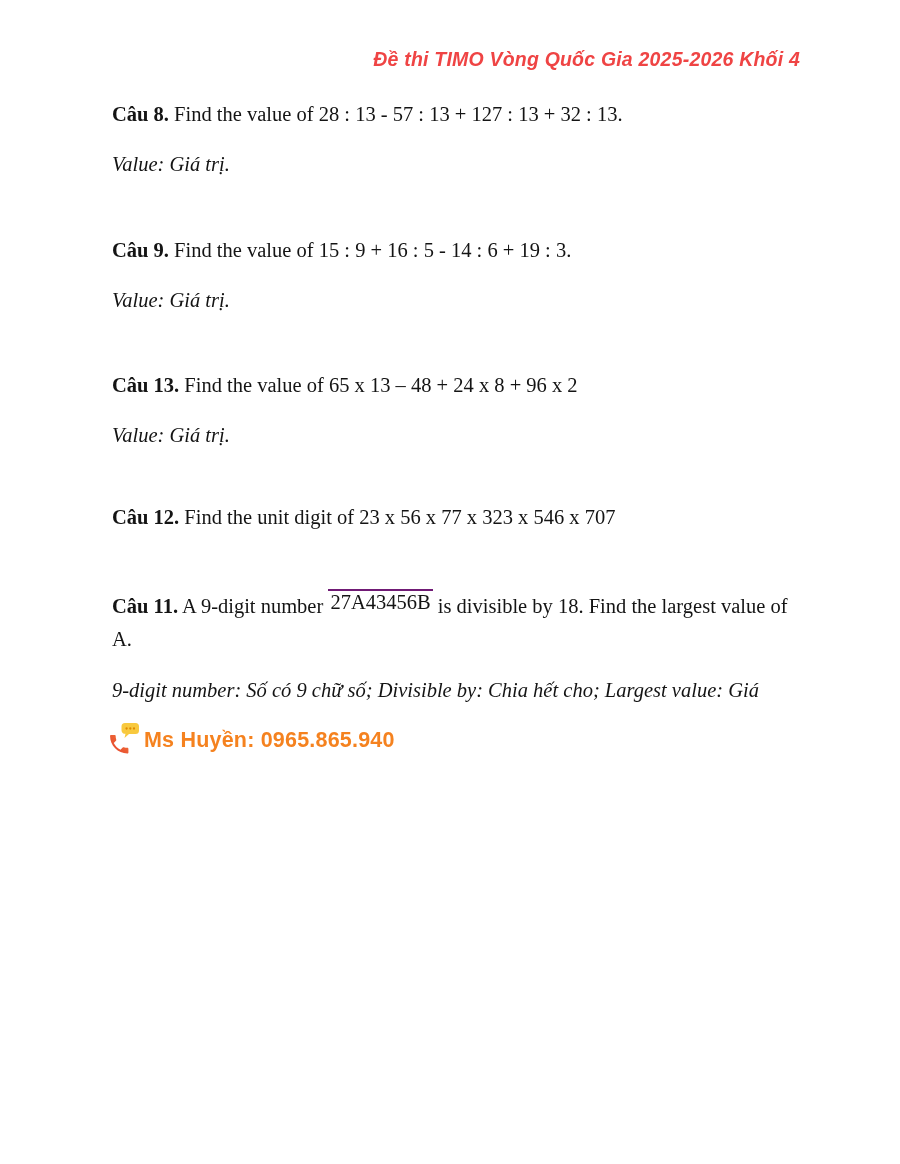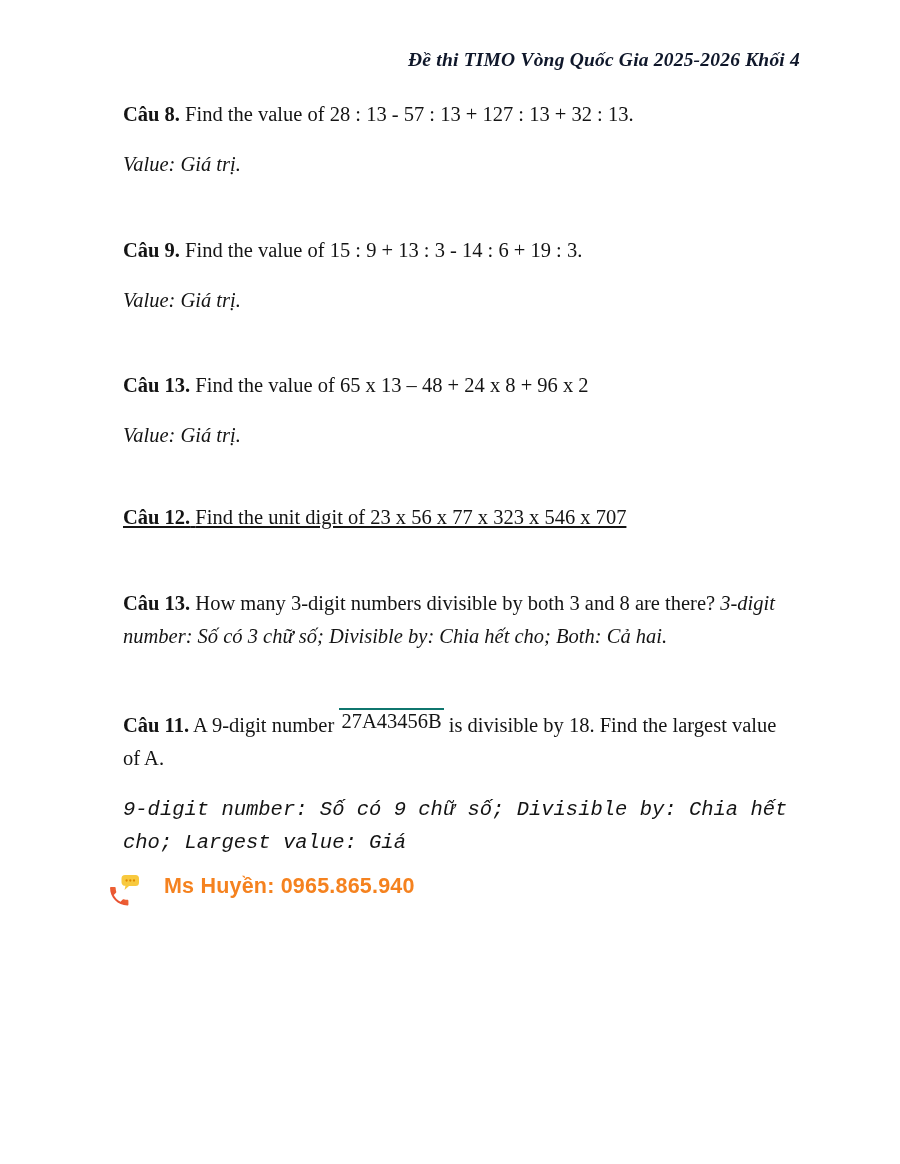--- a/index.html
+++ b/index.html
@@ -13,62 +13,62 @@
     font-size: 20.5px;
     color: #141414;
     overflow: hidden;
     box-sizing: border-box;
   }
   .doc-header {
     padding: 48px 100px 0 112px;
     text-align: right;
   }
   .doc-header .title {
-    font-family: Liberation Serif, serif;
+    font-family: Liberation Sans, sans-serif;
     font-weight: bold;
     font-style: italic;
     font-size: 19.5px;
     letter-spacing: 0.2px;
-    color: #0f172a;
+    color: #ef4444;
   }
   .content {
     padding: 0 100px 0 112px;
   }
   .content p {
-    margin: 11px;
+    margin: 0;
     line-height: 33px;
   }
   .q-label { font-weight: bold; }
   .gloss, .gloss-inline { font-style: italic; }
   
   .p-q8  { margin-top: 27px !important; }
   .p-g8  { margin-top: 17px !important; }
   .p-q9  { margin-top: 53px !important; }
   .p-g9  { margin-top: 17px !important; }
   .p-q10 { margin-top: 52px !important; }
   .p-g10 { margin-top: 17px !important; }
   .p-q11 { margin-top: 52px !important; }
   .p-g11 { margin-top: 14px !important; }
-  .p-q12 { margin-top: 49px !important; text-decoration: underline; }
+  .p-q12 { margin-top: 49px !important; }
   .p-g12 { margin-top: 16px !important; }
   .p-q13 { margin-top: 53px !important; }
   .p-q14 { margin-top: 56px !important; }
-  .p-g14 { margin-top: 18px !important; font-family: Liberation Mono, monospace; }
+  .p-g14 { margin-top: 18px !important; }
   .eq-overline {
     display: inline-block;
-    border-top: 2px solid #0f766e;
+    border-top: 2px solid #701a75;
     line-height: 22px;
     padding: 0 2px;
     position: relative;
     top: -4px;
   }
   .doc-footer {
     display: flex;
-    align-items: flex-start;
-    gap: 20px;
+    align-items: center;
+    gap: 0;
     margin: 15px 0 0 106px;
   }
   .phone-icon { width: 38px; height: 36px; flex: 0 0 auto; }
   .contact {
     font-family: "Liberation Sans", "DejaVu Sans", sans-serif;
     font-weight: bold;
     font-size: 21.5px;
     color: #F5821F;
     letter-spacing: 0.2px;
   }
@@ -80,30 +80,29 @@
 
   <div class="doc-header">
     <span class="title">Đề thi TIMO Vòng Quốc Gia 2025-2026 Khối 4</span>
   </div>
 
   <div class="content">
 
     <p class="p-q8"><span class="q-label">Câu 8.</span> <span>Find the value of 28 : 13 - 57 : 13 + 127 : 13 + 32 : 13.</span></p>
     <p class="gloss p-g8">Value: Giá trị.</p>
 
-    <p class="p-q9"><span class="q-label">Câu 9.</span> <span>Find the value of 15 : 9 + 13 : 3 - 14 : 6 + 19 : 3.</span></p>
+    <p class="p-q9"><span class="q-label">Câu 9.</span> <span>Find the value of 15 : 9 + 16 : 5 - 14 : 6 + 19 : 3.</span></p>
     <p class="gloss p-g9">Value: Giá trị.</p>
 
     <p class="p-q10"><span class="q-label">Câu 13.</span> <span>Find the value of 65 x 13 – 48 + 24 x 8 + 96 x 2</span></p>
     <p class="gloss p-g10">Value: Giá trị.</p>
 
 
     <p class="p-q12"><span class="q-label">Câu 12.</span> <span>Find the unit digit of 23 x 56 x 77 x 323 x 546 x 707</span></p>
 
-    <p class="p-q13"><span class="q-label">Câu 13.</span> <span>How many 3-digit numbers divisible by both 3 and 8 are there?</span> <span class="gloss-inline">3-digit number: Số có 3 chữ số; Divisible by: Chia hết cho; Both: Cả hai.</span></p>
 
     <p class="p-q14"><span class="q-label">Câu 11.</span> <span>A 9-digit number</span> <span class="eq-overline">27A43456B</span> <span>is divisible by 18. Find the largest value of A.</span></p>
     <p class="gloss p-g14">9-digit number: Số có 9 chữ số; Divisible by: Chia hết cho; Largest value: Giá</p>
 
   </div>
 
   <div class="doc-footer">
     <svg class="phone-icon" viewBox="0 0 38 36" xmlns="http://www.w3.org/2000/svg">
       <defs>
         <linearGradient id="handsetGrad" x1="0" y1="1" x2="1" y2="0">

